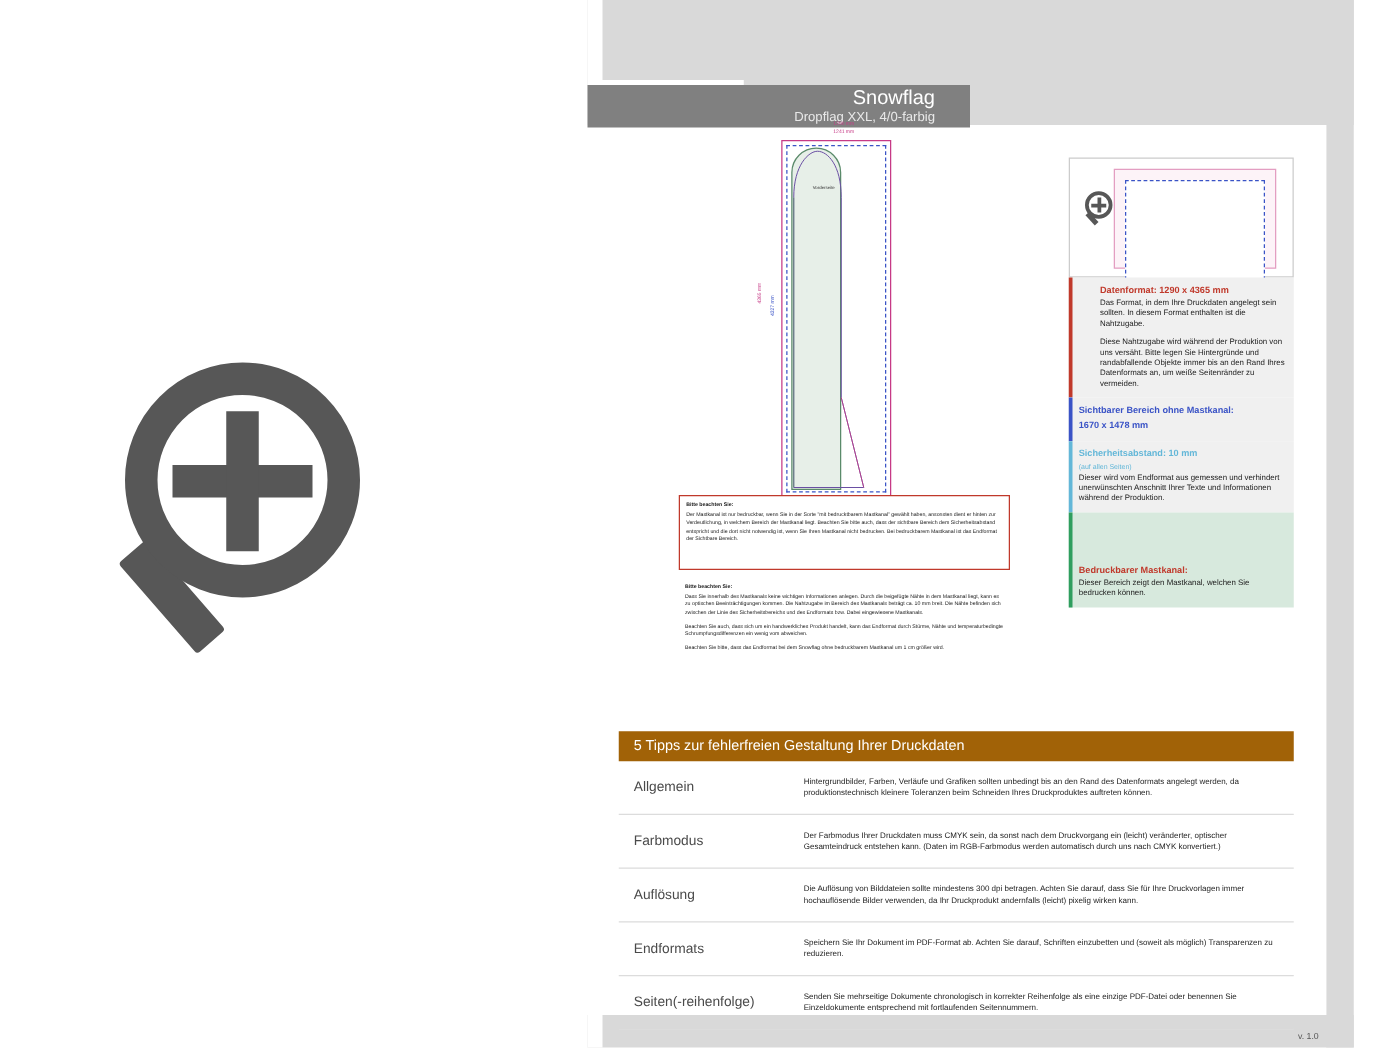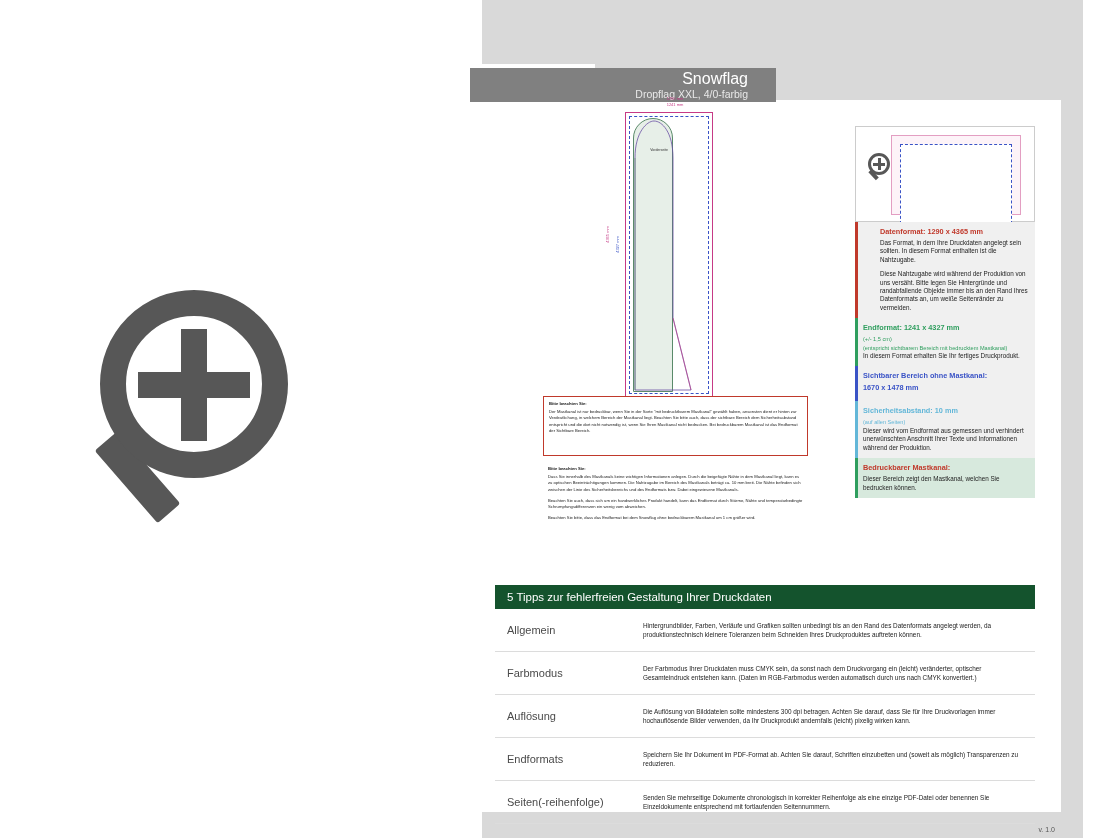--- a/index.html
+++ b/index.html
@@ -381,31 +381,31 @@
   .ib-2 .sub { color: #2f9e5e; font-size: 5.6px; }
   .ib-3 { background: #f0f0f0; }
   .ib-3 .bar-l { background: #3a53c6; }
   .ib-3 .ib-title { color: #3a53c6; }
   .ib-4 { background: #f0f0f0; }
   .ib-4 .bar-l { background: #63b7d8; }
   .ib-4 .ib-title { color: #63b7d8; }
   .ib-4 .sub { color: #63b7d8; font-size: 5.6px; }
   .ib-5 { background: #d7e9dd; }
   .ib-5 .bar-l { background: #2f9e5e; }
-  .ib-5 .ib-title { color: #c0392b; }
+  .ib-5 .ib-title { color: #c0392b; margin-top: 36px; }
 
   
   .tips {
     position: absolute;
     left: 25px;
     top: 585px;
     width: 540px;
   }
   .tips-head {
-    background: #14532d;
+    background: #a16207;
     color: #ffffff;
     font-size: 11.5px;
     line-height: 24px;
     height: 24px;
     padding-left: 12px;
     box-sizing: border-box;
   }
   .tips-row {
     display: flex;
     border-bottom: 1px solid #dcdcdc;
@@ -510,27 +510,20 @@
         </div>
       </div>
 
       <div class="info-block ib-1">
         <div class="bar-l"></div>
         <div class="ib-title">Datenformat: 1290 x 4365 mm</div>
         <p>Das Format, in dem Ihre Druckdaten angelegt sein sollten. In diesem Format enthalten ist die Nahtzugabe.</p>
         <p>Diese Nahtzugabe wird während der Produktion von uns versäht. Bitte legen Sie Hintergründe und randabfallende Objekte immer bis an den Rand Ihres Datenformats an, um weiße Seitenränder zu vermeiden.</p>
       </div>
 
-      <div class="info-block ib-2">
-        <div class="bar-l"></div>
-        <div class="ib-title">Endformat: 1241 x 4327 mm</div>
-        <div class="sub">(+/- 1,5 cm)</div>
-        <div class="sub">(entspricht sichtbarem Bereich mit bedrucktem Mastkanal)</div>
-        <p>In diesem Format erhalten Sie Ihr fertiges Druckprodukt.</p>
-      </div>
 
       <div class="info-block ib-3">
         <div class="bar-l"></div>
         <div class="ib-title">Sichtbarer Bereich ohne Mastkanal:</div>
         <div class="ib-title">1670 x 1478 mm</div>
       </div>
 
       <div class="info-block ib-4">
         <div class="bar-l"></div>
         <div class="ib-title">Sicherheitsabstand: 10 mm</div>

